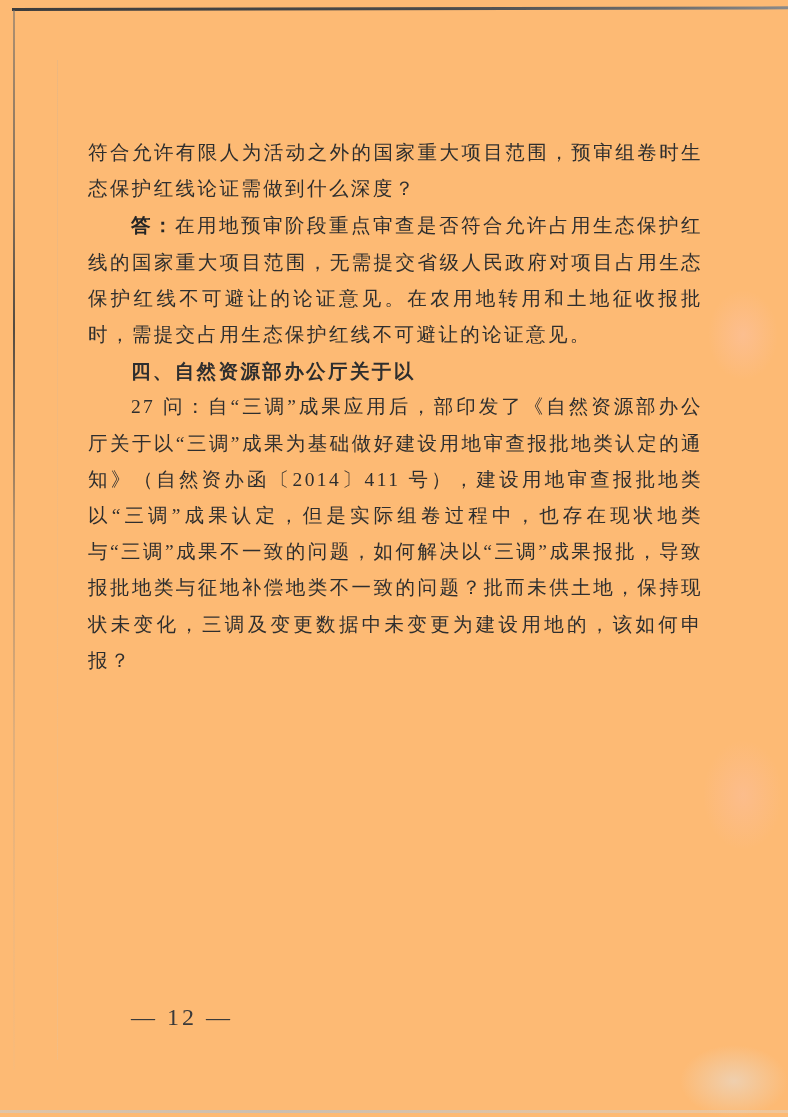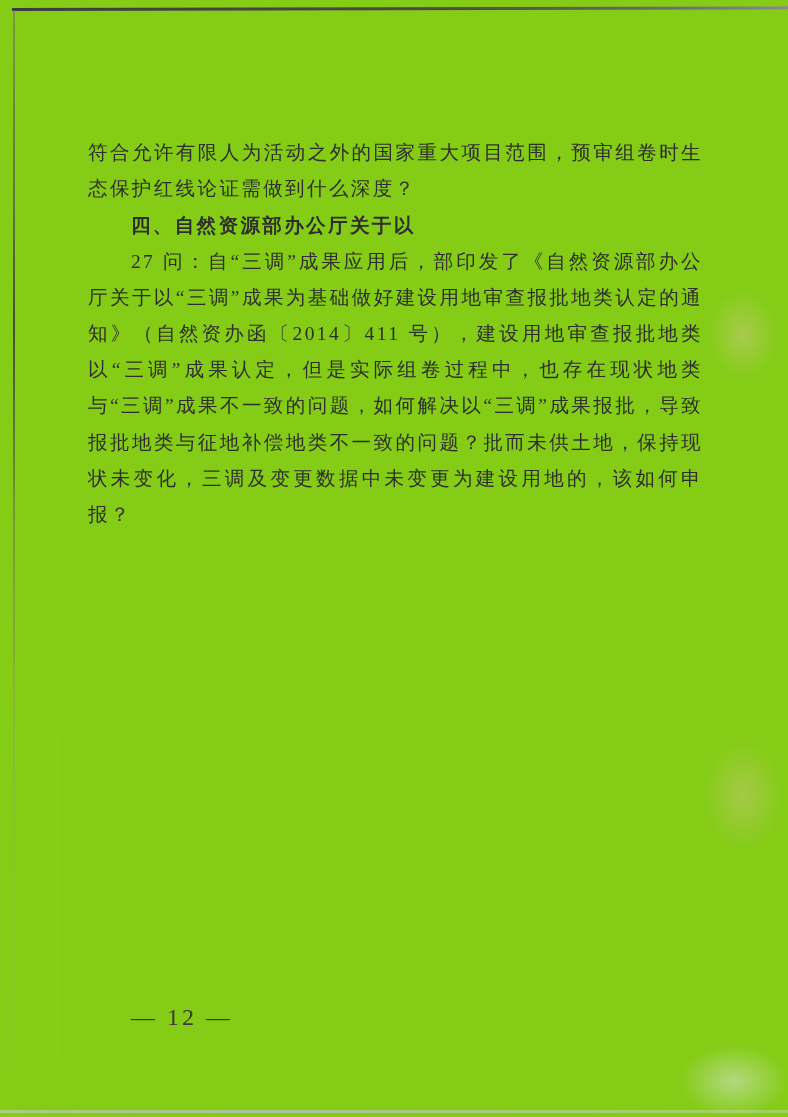--- a/index.html
+++ b/index.html
@@ -5,21 +5,21 @@
   html, body {
     margin: 0;
     padding: 0;
     background: #f4f5f6;
   }
   .scan-page {
     position: relative;
     width: 788px;
     height: 1117px;
     margin: 0;
-    background: #84cc16;
+    background: #fdba74;
     overflow: hidden;
     font-family: "Liberation Serif", "DejaVu Serif", serif;
   }
   
   .top-edge-line {
     position: absolute;
     top: 8px;
     left: 12px;
     width: 776px;
     height: 3px;
@@ -138,20 +138,21 @@
   <div class="left-edge-line-2"></div>
   <div class="bottom-edge-line"></div>
   <div class="pink-smudge-a"></div>
   <div class="pink-smudge-b"></div>
   <div class="corner-mottle"></div>
 
   <div class="text-block">
 
     <p>符合允许有限人为活动之外的国家重大项目范围，预审组卷时生态保护红线论证需做到什么深度？</p>
 
+    <p class="indent"><span class="answer-prefix">答：</span><span>在用地预审阶段重点审查是否符合允许占用生态保护红线的国家重大项目范围，无需提交省级人民政府对项目占用生态保护红线不可避让的论证意见。在农用地转用和土地征收报批时，需提交占用生态保护红线不可避让的论证意见。</span></p>
 
     <p class="indent heading">四、自然资源部办公厅关于以</p>
 
     <p class="indent">27 问：自“三调”成果应用后，部印发了《自然资源部办公厅关于以“三调”成果为基础做好建设用地审查报批地类认定的通知》（自然资办函〔2014〕411 号），建设用地审查报批地类以“三调”成果认定，但是实际组卷过程中，也存在现状地类与“三调”成果不一致的问题，如何解决以“三调”成果报批，导致报批地类与征地补偿地类不一致的问题？批而未供土地，保持现状未变化，三调及变更数据中未变更为建设用地的，该如何申报？</p>
 
 
 
   </div>
 
   <div class="page-number">— 12 —</div>

